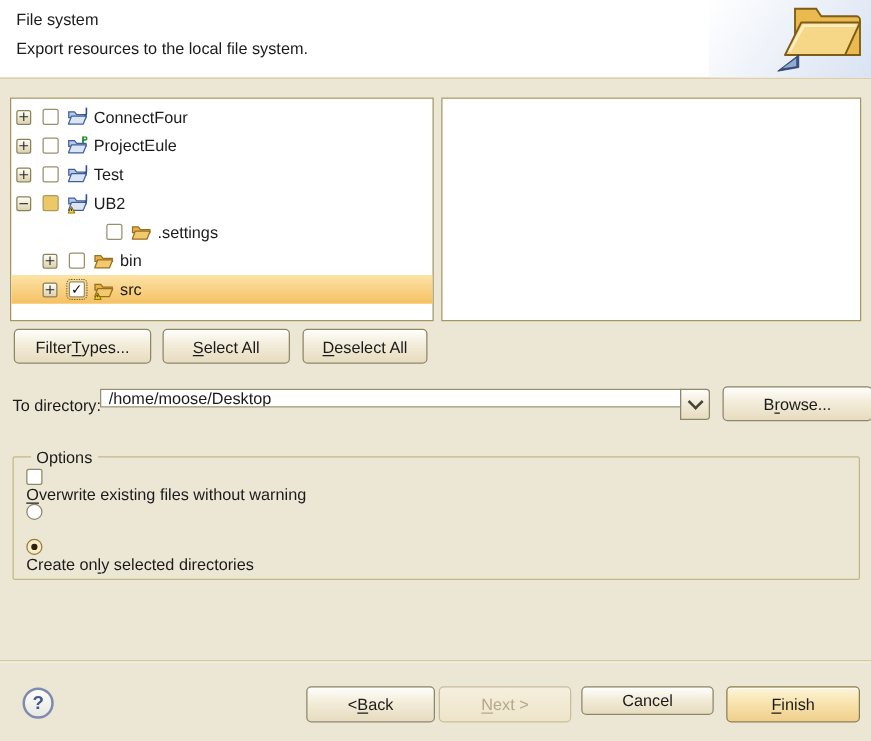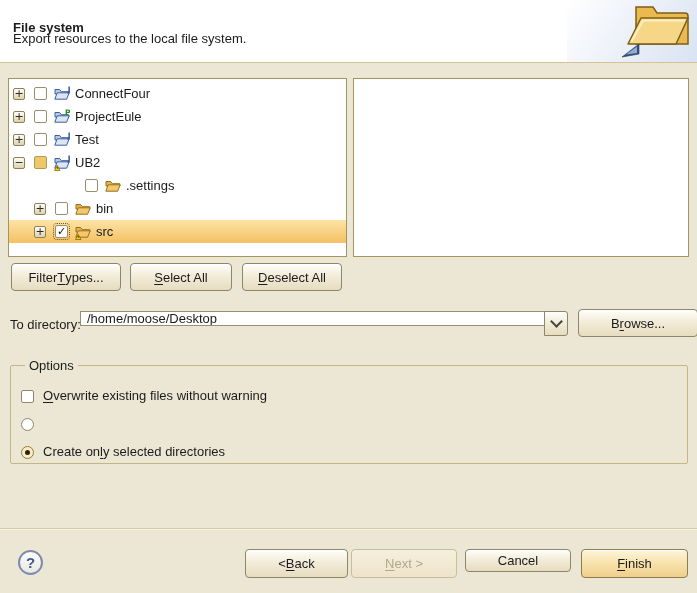--- a/index.html
+++ b/index.html
@@ -7,21 +7,21 @@
     position:relative; width:697px; height:593px;
     background:#ece7d5; overflow:hidden;
     font-family:"Liberation Sans","DejaVu Sans",sans-serif;
     font-size:13px; color:#1b1b1b;
   }
   
   .header{position:absolute; left:0; top:0; width:697px; height:63px;
     background:#ffffff; border-bottom:1px solid #d5c296; box-sizing:border-box;}
   .header-art{position:absolute; right:0; top:0; width:130px; height:62px;
     background:linear-gradient(125deg, rgba(255,255,255,0) 0%, #eef2f9 45%, #d9e3f2 100%);}
-  .title{position:absolute; left:13px; top:20px; font-weight:bold;}
+  .title{position:absolute; left:13px; top:8px; font-weight:normal;}
   .subtitle{position:absolute; left:13px; top:31px;}
   .hdr-icon{position:absolute; right:5px; top:3px; width:70px; height:56px;}
   
   .tree{position:absolute; left:8px; top:78px; width:339px; height:179px;
     background:#fff; border:1px solid #a4955e; box-sizing:border-box; padding-top:3px; overflow:hidden;}
   .rpanel{position:absolute; left:353px; top:78px; width:336px; height:179px;
     background:#fff; border:1px solid #a4955e; box-sizing:border-box;}
   .tree-row{height:23px; display:flex; align-items:center; box-sizing:border-box;}
   .tree-row.selected{background:linear-gradient(#fce3a6,#f5c163);}
   .exp{width:12px; height:12px; flex:none; border:1px solid #8a8157; border-radius:2px;
@@ -48,21 +48,21 @@
   .dir-field{position:absolute; left:80px; top:311px; width:465px; height:15px;
     border:1px solid #97906f; background:#fff; box-sizing:border-box; padding:0 6px;
     font-family:inherit; font-size:13px; color:#1b1b1b; outline:none;}
   .dir-arrow{left:544px; top:311px; width:24px; height:25px; border-radius:0 3px 3px 0;}
   .chev{width:7px; height:7px; border-right:2px solid #47443a; border-bottom:2px solid #47443a;
     transform:rotate(45deg); margin-top:-4px;}
   
   .options{position:absolute; left:10px; top:358px; width:678px; height:106px;
     border:1px solid #c6b687; border-radius:2px; margin:0; padding:2px 0 0 10px; box-sizing:border-box;}
   .options legend{font-size:13px; padding:0 4px; margin-left:4px;}
-  .opt-row{height:28px; display:flex; align-items:flex-end;}
+  .opt-row{height:28px; display:flex; align-items:flex-start;flex-direction:column;}
   .opt-ctl{width:13px; height:13px; flex:none; margin-right:9px; border:1px solid #8f8769;
     background:#fff; box-sizing:border-box; position:relative;}
   .opt-ctl.checkbox{border-radius:2px;}
   .opt-ctl.radio{border-radius:50%;}
   .opt-ctl.radio.on{border-color:#9a7c34; background:#f7ecc9;}
   .opt-ctl.radio.on::after{content:""; position:absolute; left:3px; top:3px; width:5px; height:5px;
     border-radius:50%; background:#2e2109;}
   
   .sep{position:absolute; left:0; top:528px; width:697px; height:0;
     border-top:1px solid #d6c8a0; box-shadow:0 1px 0 #f8f3e4;}

